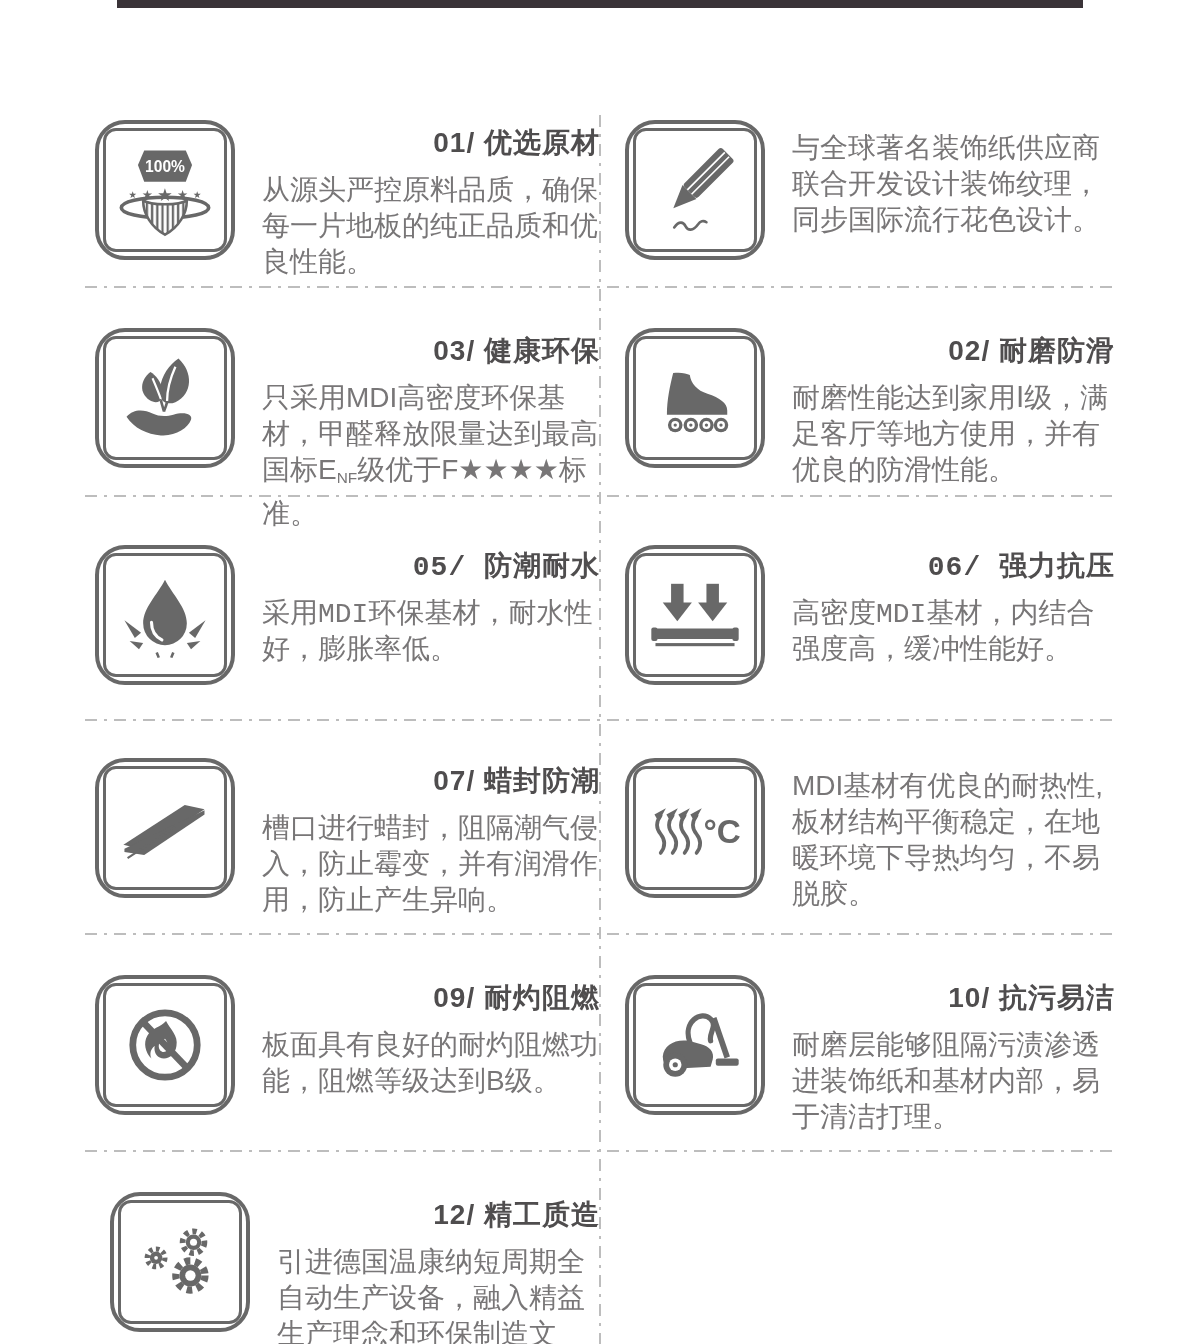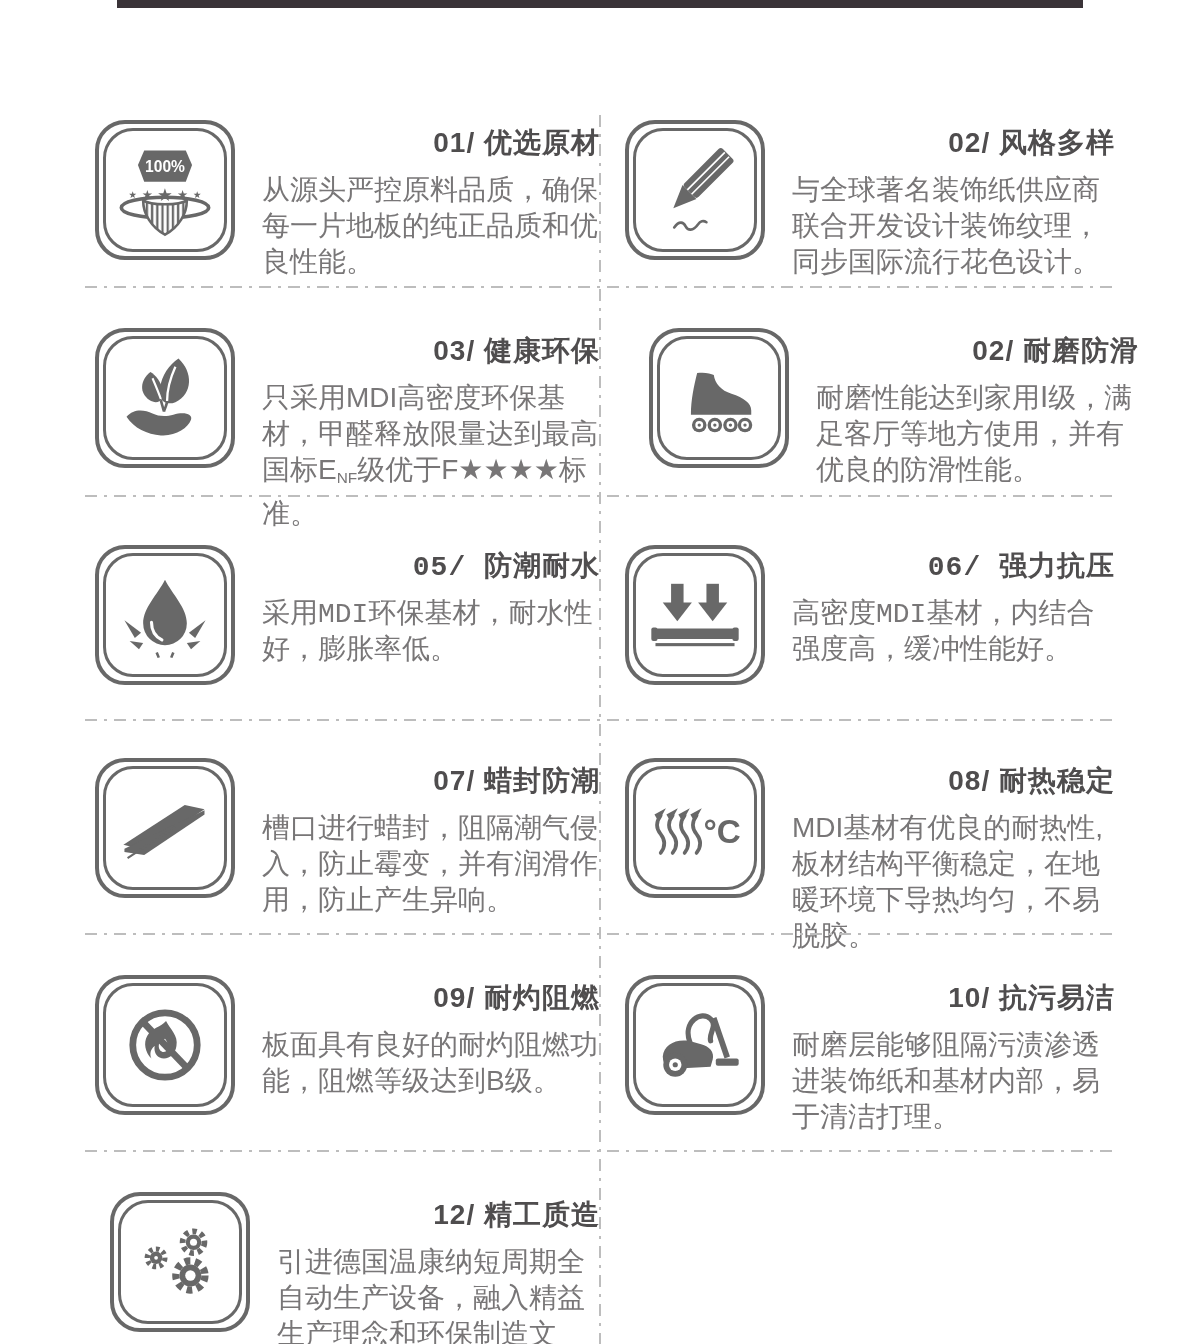--- a/index.html
+++ b/index.html
@@ -6,41 +6,41 @@
     --topbar:#3a3338; --icon-gray:#686868; --title-text:#4f4d4e;
     --body-text:#787677; --divider:#bdbdbd; --page-bg:#ffffff;
   }
   html,body{margin:0;padding:0;background:#fff;}
   .page{position:relative;width:1200px;height:1344px;background:var(--page-bg);
     overflow:hidden;font-family:"Liberation Sans","DejaVu Sans",sans-serif;}
   .topbar{position:absolute;left:117px;top:0;width:966px;height:8px;background:var(--topbar);}
   .content{position:absolute;left:85px;top:110px;width:1030px;}
   .row{position:relative;display:flex;box-sizing:border-box;}
   .r1{height:178px;padding-top:10px;}
-  .r2{height:209px;padding-top:40px;gap:24px;}
+  .r2{height:209px;padding-top:40px;}
   .r3{height:224px;padding-top:48px;font-family:Liberation Mono, monospace;}
   .r4{height:214px;padding-top:37px;}
   .r5{height:217px;padding-top:40px;}
   .r6{height:192px;padding-top:40px;}
   .row.divided::after{content:"";position:absolute;left:0;bottom:0;width:100%;height:2px;
     background:repeating-linear-gradient(to right,
       var(--divider) 0 12px,transparent 12px 19px,
       var(--divider) 19px 22px,transparent 22px 29px);}
   .vdiv{position:absolute;left:514px;top:5px;width:2px;height:1229px;
     background:repeating-linear-gradient(to bottom,
       var(--divider) 0 12px,transparent 12px 19px,
       var(--divider) 19px 22px,transparent 22px 29px);}
   .cell{width:515px;box-sizing:border-box;}
   .cell.left{padding-left:10px;}
   .cell.right{padding-left:25px;}
   .item{display:flex;}
   .icon-wrap{width:140px;height:140px;flex:none;box-sizing:border-box;
     border:4px solid var(--icon-gray);border-radius:30px;padding:4px;}
   .icon-inner{width:100%;height:100%;box-sizing:border-box;color:var(--icon-gray);
-    border:3px solid var(--icon-gray);border-radius:30px;
+    border:3px solid var(--icon-gray);border-radius:13px;
     display:flex;align-items:center;justify-content:center;}
   .icon-inner svg{width:104px;height:104px;display:block;}
   .text{margin-left:27px;padding-top:2px;width:352px;}
   .title{font-size:28px;font-weight:bold;color:var(--title-text);letter-spacing:1px;line-height:42px;text-align:right;}
   .desc{margin:8px 0 0;font-size:28px;line-height:36px;color:var(--body-text);}
   .desc .sub{font-size:0.55em;vertical-align:-0.28em;}
 </style>
 </head>
 <body>
 
@@ -89,21 +89,20 @@
                 <rect x="41" y="2" width="19" height="52" rx="3"></rect>
                 <polygon points="41,54 60,54 50.5,76"></polygon>
                 <rect x="46.8" y="3" width="1.6" height="51" fill="#fff"></rect>
                 <rect x="52.6" y="3" width="1.6" height="51" fill="#fff"></rect>
               </g>
               <path d="M30,86 c5,-7 9,-5 11,-1 c2,4 7,5 12,-2 c2,-3 5,-4 8,-2" stroke="currentColor" stroke-width="2.5" fill="none" stroke-linecap="round"></path>
             </svg>
           </div>
             </div>
           <div class="text">
-            <div class="title">02/ 风格多样</div>
             <p class="desc">与全球著名装饰纸供应商联合开发设计装饰纹理，同步国际流行花色设计。</p>
           </div>
         </div>
       </div>
     </div>
 
     <div class="row r2 divided">
       <div class="cell left">
         <div class="item">
           <div class="icon-wrap">
@@ -228,21 +227,20 @@
               <polygon points="22.5,37 33.5,31 26.5,44"></polygon>
               <path d="M40,74 q7,-9 0,-18 q-7,-9 0,-18" stroke="currentColor" stroke-width="3.5" fill="none" stroke-linecap="round"></path>
               <polygon points="34,37 45,31 38,44"></polygon>
               <path d="M51.5,74 q7,-9 0,-18 q-7,-9 0,-18" stroke="currentColor" stroke-width="3.5" fill="none" stroke-linecap="round"></path>
               <polygon points="45.5,37 56.5,31 49.5,44"></polygon>
               <text x="76" y="64" font-size="32" font-weight="bold" text-anchor="middle" fill="currentColor">°C</text>
             </svg>
           </div>
             </div>
           <div class="text">
-            <div class="title">08/ 耐热稳定</div>
             <p class="desc">MDI基材有优良的耐热性,板材结构平衡稳定，在地暖环境下导热均匀，不易脱胶。</p>
           </div>
         </div>
       </div>
     </div>
 
     <div class="row r5 divided">
       <div class="cell left">
         <div class="item">
           <div class="icon-wrap">

